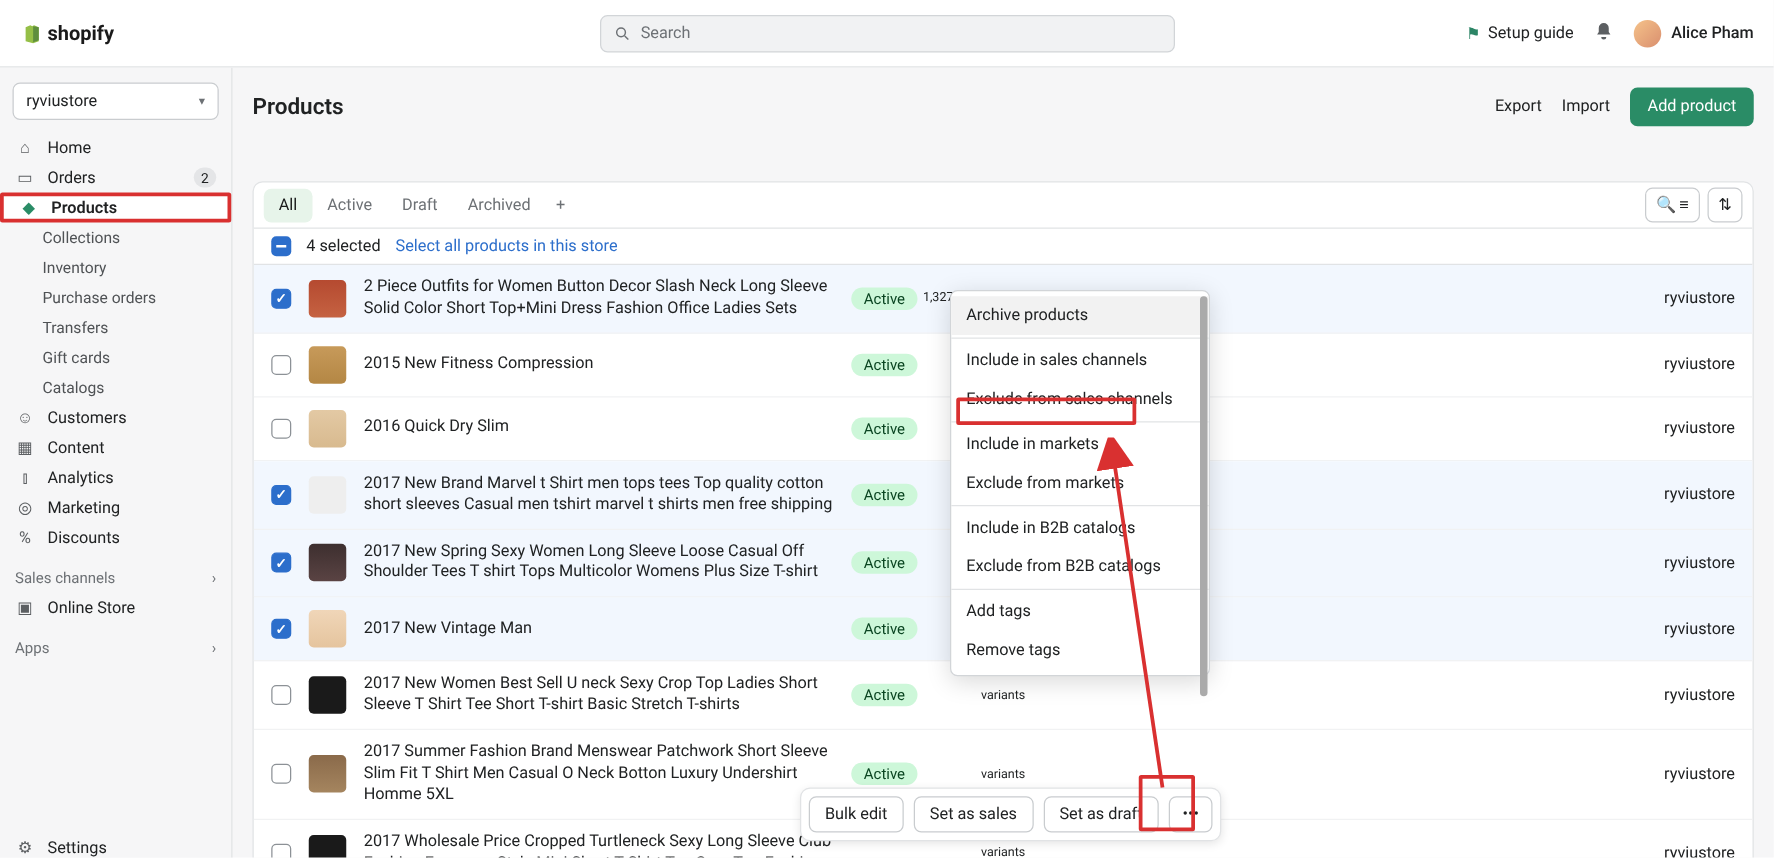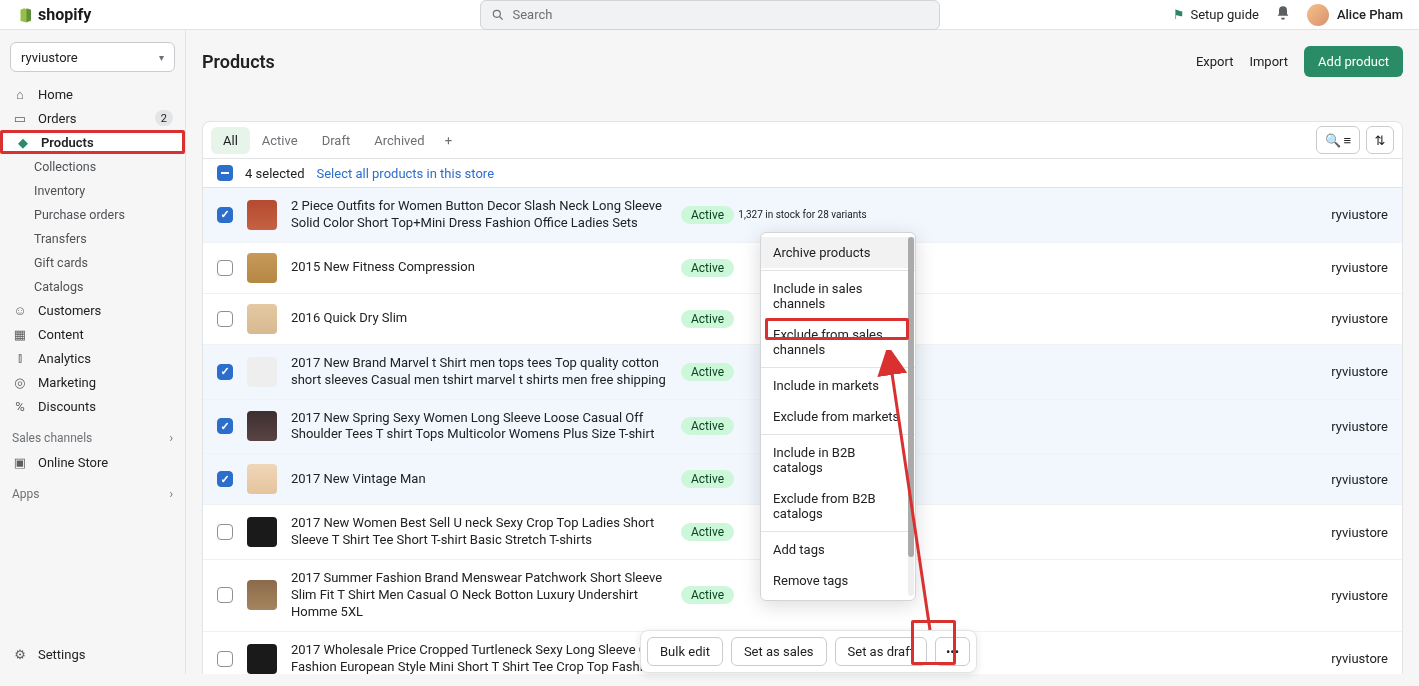--- a/index.html
+++ b/index.html
@@ -1,17 +1,17 @@
 <!DOCTYPE html>
 <html><head>
 <meta charset="utf-8">
 <style>
 * { margin: 0; padding: 0; box-sizing: border-box; font-family: -apple-system, BlinkMacSystemFont, "Segoe UI", Roboto, Helvetica, Arial, sans-serif; }
 body { background: #f6f6f7; font-size: 13px; color: #202223; width: 1419px; height: 686px; overflow: hidden; position: relative; }
-.topbar { height: 30px; background: #fff; border-bottom: 1px solid #e1e3e5; display: flex; align-items: center; padding: 0 16px; position: relative; }
+.topbar { height: 54px; background: #fff; border-bottom: 1px solid #e1e3e5; display: flex; align-items: center; padding: 0 16px; position: relative; }
 .logo { display: flex; align-items: center; gap: 4px; }
 .logo svg { width: 18px; height: 18px; }
 .logo-text { font-weight: 700; font-size: 16px; color: #1a1a1a; }
 .search-wrap { position: absolute; left: 50%; transform: translateX(-50%); text-align: center; }
 .search { width: 460px; height: 30px; background: #f1f2f3; border: 1px solid #d2d5d8; border-radius: 6px; display: flex; align-items: center; padding: 0 10px; color: #6d7175; cursor: text; }
 .search svg { width: 14px; height: 14px; margin-right: 8px; }
 .topbar-right { margin-left: auto; display: flex; align-items: center; gap: 16px; }
 .setup-guide { display: flex; align-items: center; gap: 6px; color: #202223; cursor: pointer; }
 .flag-icon { color: #2c8566; }
 .bell-icon { cursor: pointer; color: #5c5f62; }
@@ -48,21 +48,21 @@
 .product-row { display: flex; align-items: center; padding: 10px 14px; border-bottom: 1px solid #f1f2f3; position: relative; }
 .product-row.selected { background: #f2f7fe; }
 .checkbox { width: 16px; height: 16px; border: 1px solid #8c9196; border-radius: 4px; cursor: pointer; flex-shrink: 0; display: flex; align-items: center; justify-content: center; }
 .checkbox.checked { background: #2c6ecb; border-color: #2c6ecb; }
 .checkbox.checked::after { content: "✓"; color: white; font-size: 11px; font-weight: bold; }
 .thumb { width: 30px; height: 30px; background: #f6f6f7; border-radius: 4px; margin: 0 14px; flex-shrink: 0; }
 .product-name { width: 380px; font-size: 13px; line-height: 1.3; color: #202223; flex-shrink: 0; }
 .status-pill { background: #cdf7d9; color: #0a4521; padding: 2px 10px; border-radius: 10px; font-size: 12px; margin-left: 10px; flex-shrink: 0; }
 .inventory { position: absolute; left: 50%; transform: translateX(-50%); color: #202223; font-size: 10px; white-space: nowrap; }
 .vendor { margin-left: auto; color: #202223; font-size: 13px; }
-.popover { position: absolute; left: 760px; top: 232px; width: 156px; background: #fff; border: 1px solid #d2d5d8; border-radius: 6px; box-shadow: 0 4px 20px rgba(0,0,0,0.15); padding: 4px 0; z-index: 50; }
+.popover { position: absolute; left: 760px; top: 232px; width: 208px; background: #fff; border: 1px solid #d2d5d8; border-radius: 6px; box-shadow: 0 4px 20px rgba(0,0,0,0.15); padding: 4px 0; z-index: 50; }
 .popover-scroll-track { position: absolute; right: 1px; top: 4px; bottom: 4px; width: 6px; background: #eee; border-radius: 3px; }
 .popover-scroll-thumb { position: absolute; left: 0; top: 0; width: 6px; height: 320px; background: #aaa; border-radius: 3px; }
 .popover-item { padding: 8px 12px; font-size: 13px; color: #202223; cursor: pointer; }
 .popover-item.hover { background: #f2f2f2; }
 .popover-sep { height: 1px; background: #e1e3e5; margin: 2px 0; }
 .red-box1 { position: absolute; border: 3px solid #d93030; border-radius: 2px; pointer-events: none; left: 765px; top: 318px; width: 144px; height: 22px; z-index: 60; }
 .bulk-bar { position: absolute; left: 640px; top: 630px; display: flex; gap: 8px; align-items: center; background: #fff; border: 1px solid #e1e3e5; border-radius: 8px; padding: 6px; box-shadow: 0 2px 8px rgba(0,0,0,0.1); z-index: 40; }
 .bulk-btn { border: 1px solid #c9cccf; border-radius: 6px; padding: 6px 12px; cursor: pointer; font-size: 13px; background: #fff; }
 .bulk-btn.more { padding: 6px 10px; }
 .red-box2 { position: absolute; border: 3px solid #d93030; border-radius: 2px; pointer-events: none; left: 911px; top: 620px; width: 45px; height: 45px; z-index: 60; }

